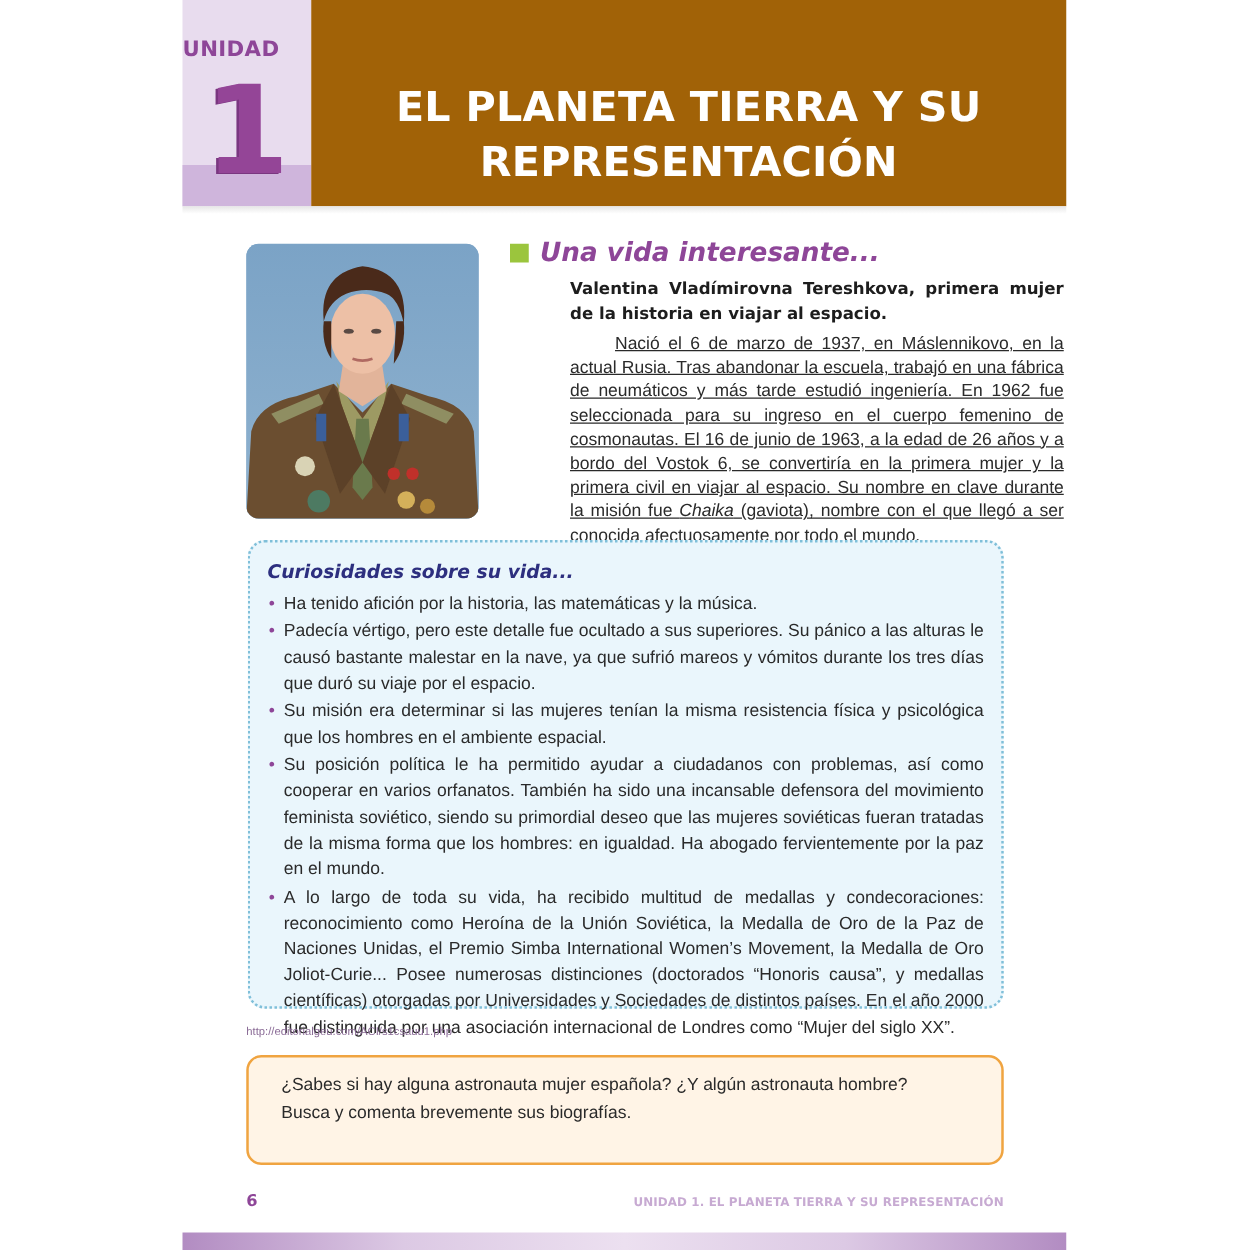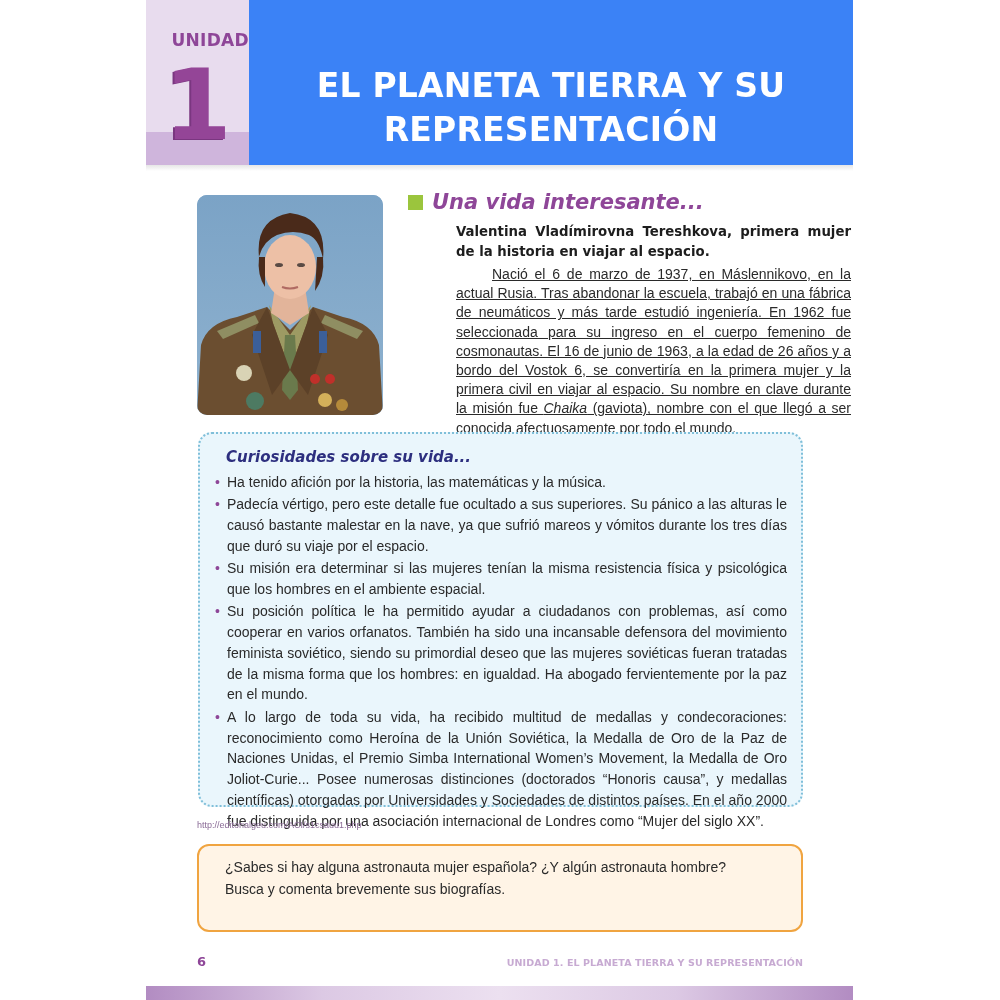--- a/index.html
+++ b/index.html
@@ -5,42 +5,42 @@
     * { box-sizing: border-box; margin: 0; padding: 0; }
     html, body { width: 1000px; height: 1000px; background: #ffffff; overflow: hidden; }
     body { position: relative; font-family: "Liberation Sans", sans-serif; color: #2a2a2a; }
 
     .page { position: absolute; left: 146px; top: 0; width: 707px; height: 1000px; background: #fff; }
 
     
     .header { position: absolute; left: 0; top: 0; width: 707px; height: 165px; }
     .unit-box { position: absolute; left: 0; top: 0; width: 103px; height: 165px; background: #e8dcee; }
     .unit-box .lower { position: absolute; left: 0; bottom: 0; width: 103px; height: 33px; background: #cfb5dc; }
-    .unit-label { position: absolute; left: 0; top: 30px; width: 103px; text-align: right; font-family: "DejaVu Sans", sans-serif; font-weight: bold; font-size: 17px; color: #8e4698; letter-spacing: 0.3px; }
+    .unit-label { position: absolute; left: 0; top: 30px; width: 103px; text-align: left; font-family: "DejaVu Sans", sans-serif; font-weight: bold; font-size: 17px; color: #8e4698; letter-spacing: 0.3px; }
     .unit-number { position: absolute; left: 0; top: 50px; width: 103px; text-align: center; font-family: "DejaVu Sans", sans-serif; font-weight: bold; font-size: 98px; line-height: 110px; color: #944597; text-shadow: -2px 1px 0 #7a3680; }
-    .title-box { position: absolute; left: 103px; top: 0; width: 604px; height: 165px; background: #3b82f6; padding-left: 28px; }
+    .title-box { position: absolute; left: 103px; top: 0; width: 604px; height: 165px; background: #a16207; padding-left: 28px; }
     .title-text { position: absolute; left: 0; top: 64px; width: 604px; text-align: center; font-family: "DejaVu Sans", sans-serif; font-weight: bold; font-size: 33px; line-height: 44px; color: #ffffff; letter-spacing: 0.2px; }
     .header-shadow { position: absolute; left: 0; top: 165px; width: 707px; height: 6px; background: linear-gradient(#e6e6e6, rgba(255,255,255,0)); }
 
     
     .photo { position: absolute; left: 51px; top: 195px; width: 186px; height: 220px; border-radius: 10px; overflow: hidden; background: linear-gradient(180deg, #7ea6c9 0%, #8fb3d1 55%, #7d9fbe 100%); }
     .photo svg { width: 100%; height: 100%; display: block; }
 
     
     .section-heading { position: absolute; left: 262px; top: 190px; display: flex; align-items: center; }
     .green-square { width: 15px; height: 15px; background: #9bc53d; margin-right: 9px; }
     .section-heading span.txt { font-family: "DejaVu Sans", sans-serif; font-weight: bold; font-style: italic; font-size: 21px; color: #8e4698; }
     .intro { position: absolute; left: 262px; top: 222px; width: 395px; font-size: 14px; line-height: 19.2px; color: #2a2a2a; text-align: justify; margin-left: 48px; }
     .intro .lead { font-family: "DejaVu Sans", sans-serif; font-weight: bold; font-size: 13.3px; line-height: 19.5px; color: #1d1d1d; margin-bottom: 4px; }
     .intro .body { text-indent: 36px; text-decoration: underline; }
     .intro .body i { font-style: italic; }
 
     
     .curios { position: absolute; left: 52px; top: 432px; width: 605px; height: 375px; background: #eaf6fc; border: 2px dotted #7fbfd9; border-radius: 14px; padding: 14px 14px 0 14px; }
-    .curios h3 { font-family: "DejaVu Sans", sans-serif; font-weight: bold; font-style: italic; font-size: 15px; color: #2d2f7f; margin-bottom: 6px; margin-left: 12px; }
+    .curios h3 { font-family: "DejaVu Sans", sans-serif; font-weight: bold; font-style: italic; font-size: 15px; color: #2d2f7f; margin-bottom: 6px; margin-left: 0; }
     .curios ul { list-style: none; }
     .curios li { position: relative; padding-left: 13px; font-size: 14px; line-height: 20.8px; color: #2a2a2a; text-align: justify; margin-bottom: 1.5px; }
     .curios li .bullet { position: absolute; left: 1px; top: 0; color: #8e4698; font-size: 14px; }
 
     .url { position: absolute; left: 51px; top: 820px; font-size: 9px; color: #8a6b96; }
 
     
     .activity { position: absolute; left: 51px; top: 844px; width: 606px; height: 88px; background: #fff4e6; border: 2px solid #f0a440; border-radius: 12px; padding: 10px 0 0 9px; }
     .activity h3 { font-family: "DejaVu Sans", sans-serif; font-weight: bold; font-size: 17px; color: #ea8a1f; letter-spacing: -0.2px; margin-bottom: 4px; }
     .activity p { font-size: 14px; line-height: 22px; color: #2a2a2a; padding-left: 17px; }

